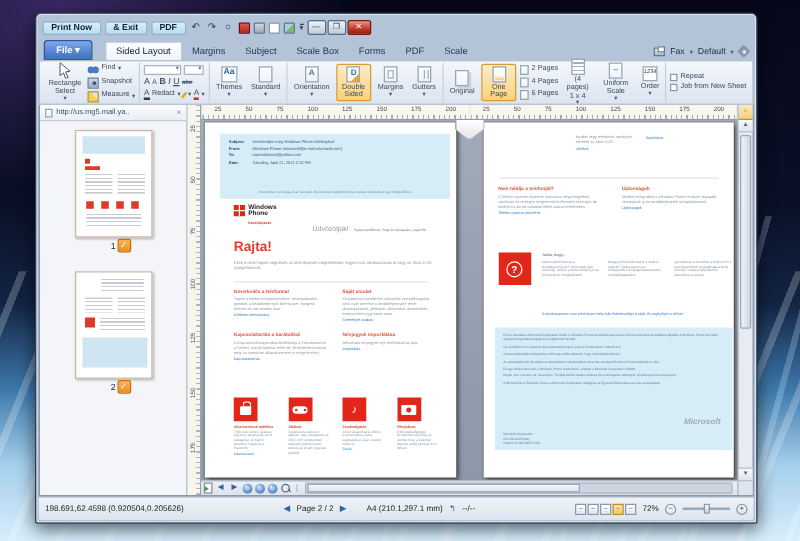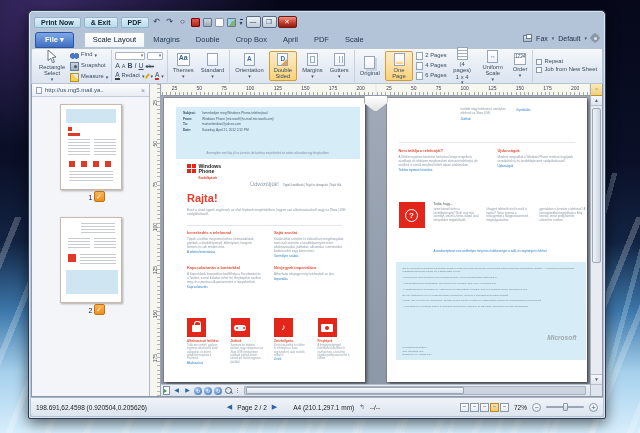--- a/index.html
+++ b/index.html
@@ -25,21 +25,21 @@
 .ico-prn{background:linear-gradient(#cfd8e2,#9fabb9);border:1px solid #67788c}
 .ico-frame{background:#fff;border:1px solid #8a98ab}
 .ico-img{background:linear-gradient(135deg,#9fd0f0 50%,#7fb86a 50%);border:1px solid #678}
 .qa-more{font-size:6px;color:#2a3c55;border-top:1px solid #2a3c55;line-height:6px;margin-left:1px}
 .title-text{margin-left:10px;font-size:7.5px;color:#0e1c30;flex:1;white-space:nowrap;overflow:hidden}
 .winbtns{display:flex;gap:1px}
 .wbtn{width:15px;height:12px;border:1px solid #5a6b82;border-radius:2px;background:linear-gradient(#eef3f8,#bfccdb);
  font-size:6.5px;line-height:10px;text-align:center;color:#243a52}
 .wbtn.close{width:19px;background:linear-gradient(#ee9285,#c0392b 60%,#8e1f12);color:#fff;border-color:#6d1a10}
 
-.tabrow{height:17px;display:flex;align-items:center;padding:0 4px;font-size:7.5px;color:#243a52}
+.tabrow{height:17px;display:flex;align-items:flex-end;padding:0 4px;font-size:7.5px;color:#243a52}
 .file-btn{background:linear-gradient(#7da7e8,#3e6fc1);border:1px solid #2c55a0;color:#fff;border-radius:3px 3px 0 0;
  padding:2px 9px 3px;font-weight:bold;margin-right:10px}
 .rtab{padding:2px 8px 3px;white-space:nowrap}
 .rtab.active{background:linear-gradient(#fdfefe,#eff4fa);border:1px solid #b9c6d6;border-bottom:0;border-radius:2px 2px 0 0;color:#101f33}
 .tabrow-right{margin-left:auto;display:flex;align-items:center;gap:4px;font-size:7px;color:#1c2c42;padding-bottom:3px}
 .prn-mini{width:9px;height:7px;background:linear-gradient(#e7edf3,#aab8c7);border:1px solid #68798d;position:relative}
 .prn-mini::after{content:"";position:absolute;left:2px;top:-2px;width:4px;height:3px;background:#fff;border:1px solid #68798d}
 .dar{font-size:5px;color:#44566e}
 .gear{width:8px;height:8px;border-radius:50%;background:#8b97a6;position:relative;
  box-shadow:0 -4px 0 -3px #8b97a6,0 4px 0 -3px #8b97a6,-4px 0 0 -3px #8b97a6,4px 0 0 -3px #8b97a6}
@@ -213,27 +213,27 @@
       <span class="qa-more">▾</span>
       <span class="winbtns">
         <span class="wbtn">—</span>
         <span class="wbtn">❐</span>
         <span class="wbtn close">✕</span>
       </span>
     </div>
 
     <div class="tabrow">
       <span class="file-btn"><span>File</span> ▾</span>
-      <span class="rtab active">Scale Layout</span>
+      <span class="rtab active">Sided Layout</span>
       <span style="display:flex;align-items:flex-end">
 
       <span class="rtab">Margins</span>
-          <span class="rtab">Double</span>
-          <span class="rtab">Crop Box</span>
-          <span class="rtab">April</span>
+          <span class="rtab">Subject</span>
+          <span class="rtab">Scale Box</span>
+          <span class="rtab">Forms</span>
           <span class="rtab">PDF</span>
           <span class="rtab">Scale</span>
         </span>
       <span class="tabrow-right">
         <span class="prn-mini"></span>
         <span>Fax</span>
         <span class="dar">▾</span>
         <span>Default</span>
         <span class="dar">▾</span>
         <span class="gear"></span>

